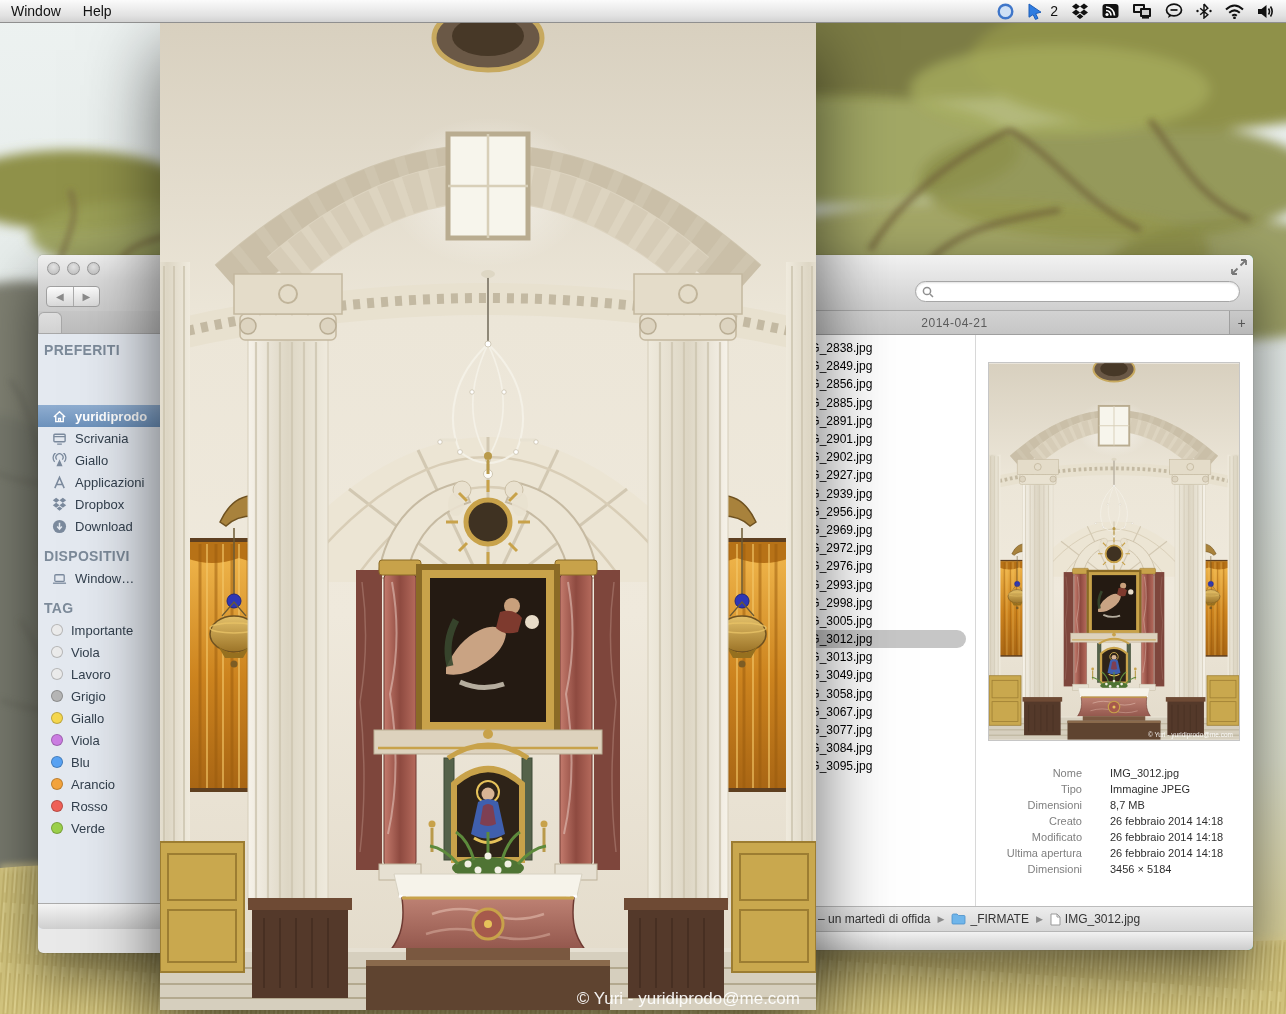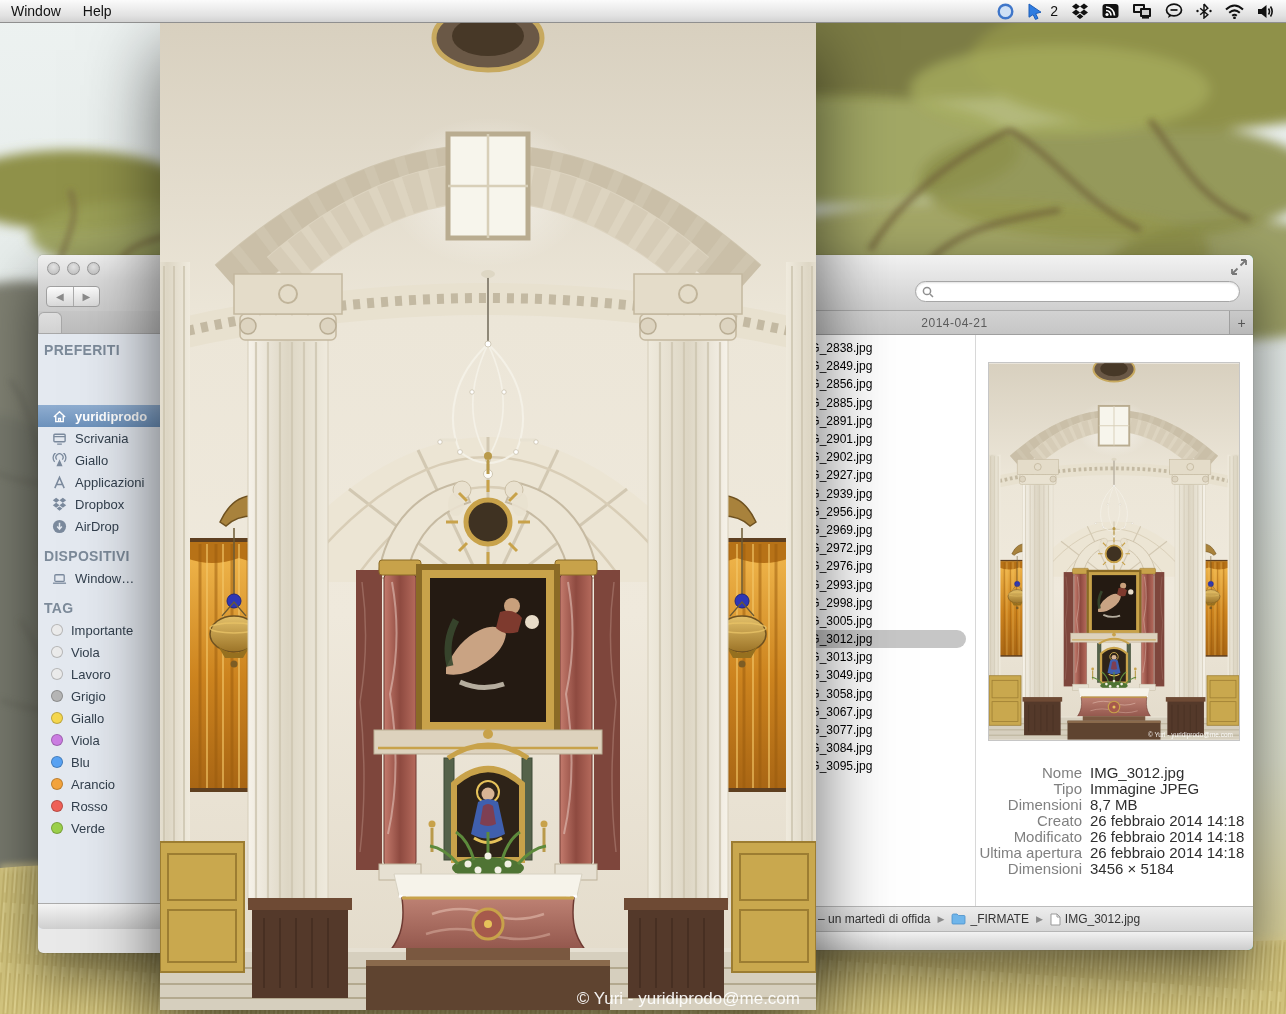--- a/index.html
+++ b/index.html
@@ -53,21 +53,21 @@
   .fr-tab{flex:1;background:linear-gradient(#d2d2d2,#c6c6c6);border-right:1px solid #9f9f9f;display:flex;align-items:center;justify-content:center;font-size:12px;color:#5c5c5c;letter-spacing:.5px;}
   .fr-tab-add{width:23px;display:flex;align-items:center;justify-content:center;font-size:14px;color:#555;}
   .fr-content{flex:1;display:flex;min-height:0;background:#fff;}
   .filelist{width:295px;padding-top:4px;overflow:hidden;}
   .fl-row{height:18.2px;display:flex;align-items:center;font-size:12px;color:#000;padding-left:117px;white-space:nowrap;}
   .fl-row.sel{background:#c6c6c6;border-radius:0 9px 9px 0;width:286px;box-sizing:border-box;}
   .fr-divider{width:1px;background:#d8d8d8;}
   .preview{flex:1;position:relative;background:#fff;}
   .thumb{position:absolute;left:12px;top:27px;width:250px;height:377px;border:1px solid #c6c6c6;background:#fff;}
   .details{position:absolute;left:0;top:430px;width:100%;}
-  .d-row{display:flex;font-size:15px;line-height:16px;}
+  .d-row{display:flex;font-size:11px;line-height:16px;gap:20px;}
   .d-label{width:106px;text-align:right;color:#808080;}
   .d-value{margin-left:8px;color:#2f2f2f;}
   .fr-pathbar{height:24px;background:linear-gradient(#ededed,#d6d6d6);border-top:1px solid #bcbcbc;display:flex;align-items:center;font-size:12px;color:#333;padding-left:138px;gap:5px;white-space:nowrap;}
   .pb-sep{color:#8a8a8a;font-size:9px;padding:0 2px;}
   .pb-item{display:flex;align-items:center;gap:4px;justify-content:flex-end;}
   .fr-bottom{height:18px;background:linear-gradient(#f2f2f2,#cdcdcd);border-top:1px solid #b5b5b5;border-radius:0 0 5px 5px;}
   
   .quicklook{position:absolute;left:160px;top:22px;width:656px;height:988px;z-index:20;box-shadow:0 28px 70px rgba(0,0,0,.6);background:#efe9dd;}
   .quicklook svg{display:block;width:656px;height:988px;}
   .hidden-defs{position:absolute;width:0;height:0;overflow:hidden;}
@@ -455,21 +455,21 @@
           </span>
         <span>Dropbox</span>
       </div>
       <div class="sb-item">
         <span class="ico">
             <svg width="15" height="15" viewBox="0 0 16 16">
               <circle cx="8" cy="8" r="7" fill="#7b8a9d"></circle>
               <path d="M8,4 V10 M5.5,8 L8,10.8 L10.5,8" stroke="#e4e9f0" stroke-width="1.6" fill="none"></path>
             </svg>
           </span>
-        <span>AirDrop</span>
+        <span>Download</span>
       </div>
       <div class="sb-header">DISPOSITIVI</div>
       <div class="sb-item">
         <span class="ico">
             <svg width="15" height="15" viewBox="0 0 16 15" fill="none" stroke="#7b8a9d" stroke-width="1.4">
               <rect x="3" y="3.5" width="10" height="7" rx="1"></rect>
               <path d="M1,12.5 H15"></path>
             </svg>
           </span>
         <span>Window…</span>

